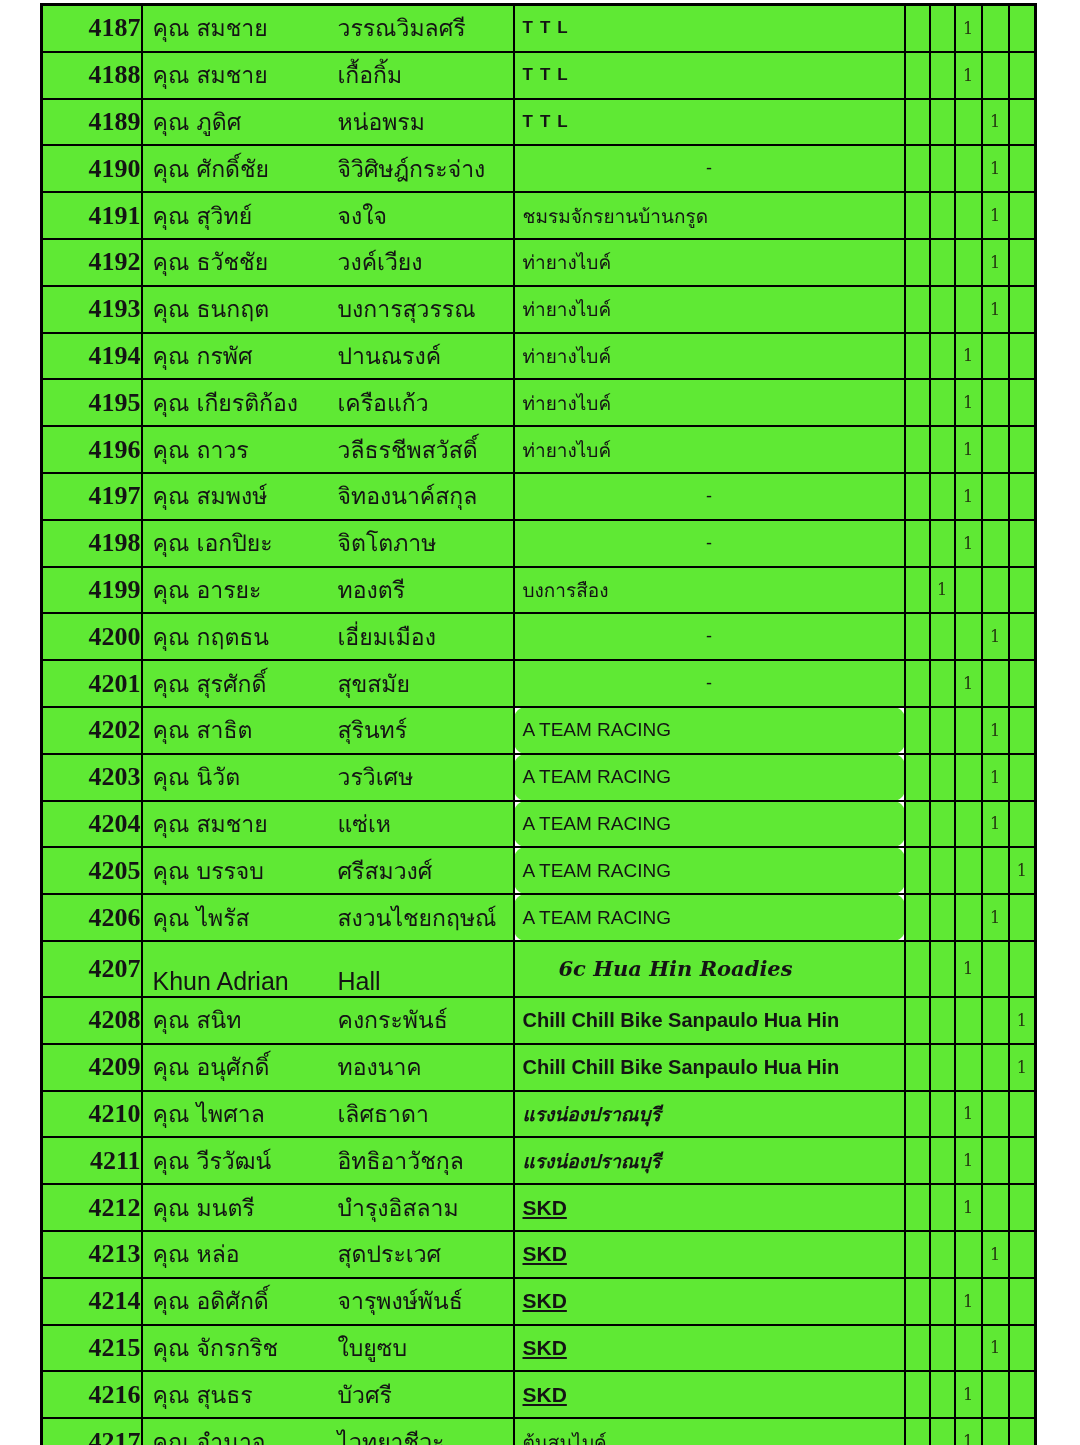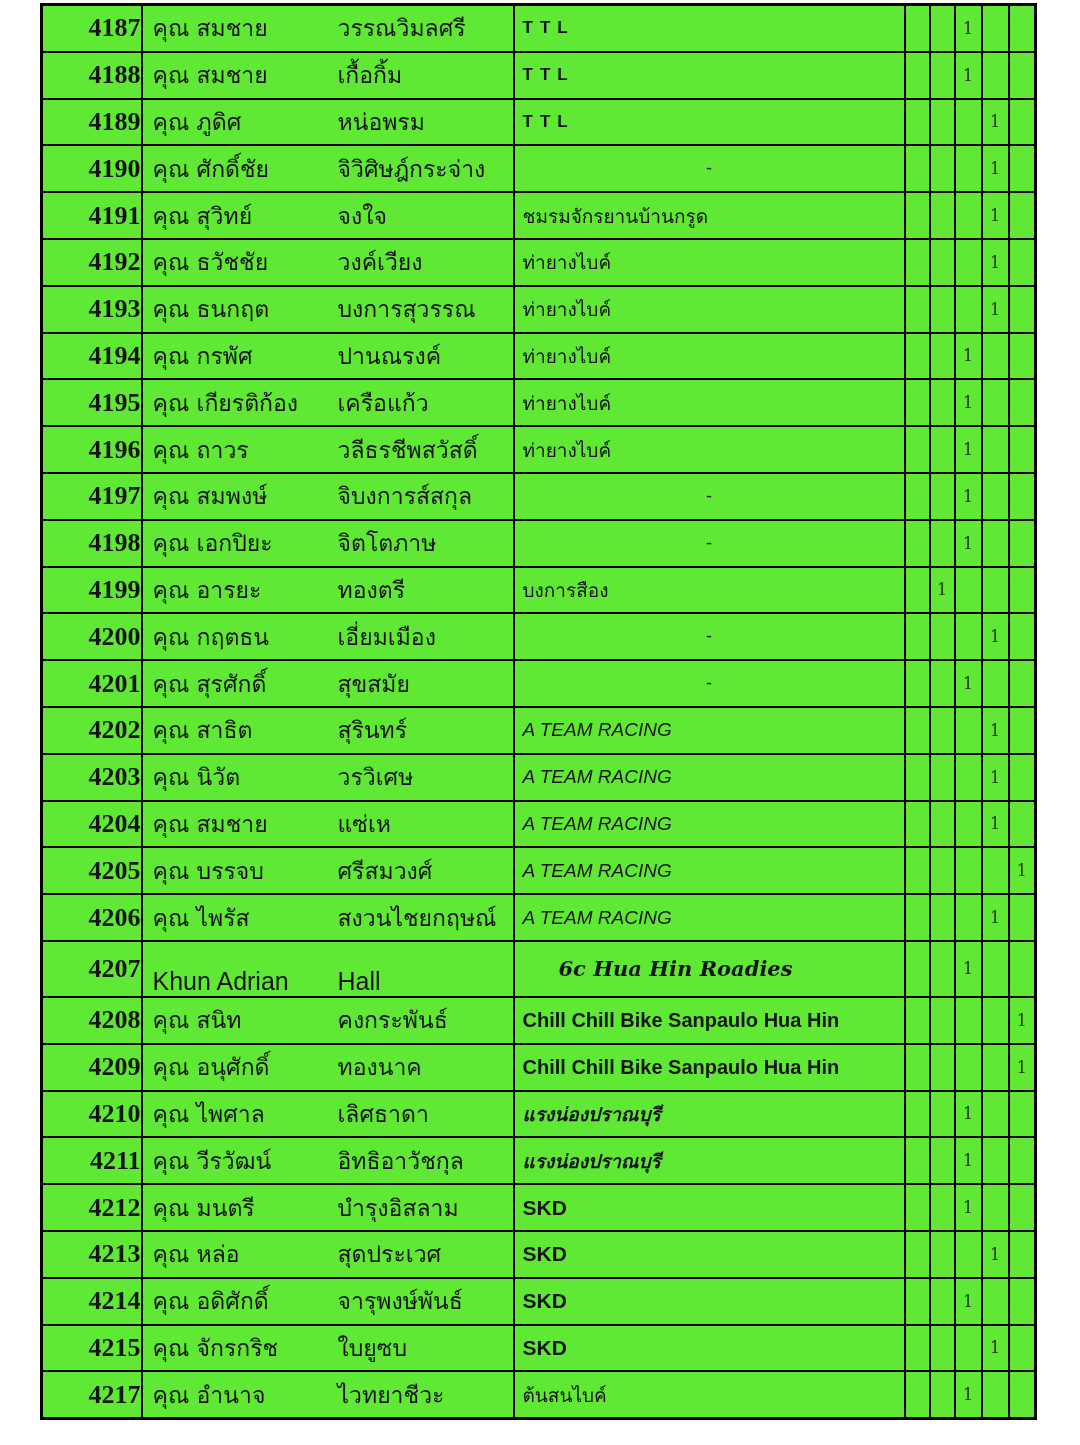--- a/index.html
+++ b/index.html
@@ -16,25 +16,25 @@
   .idc{text-align:right;font-family:"Liberation Serif",serif;font-weight:bold;font-size:26px;}
   .namec{padding-left:10px;}
   .name-wrap{display:flex;align-items:flex-start;}
   .fname{display:inline-block;width:185px;}
   .n-thai{font-family:"DejaVu Serif",serif;font-size:23px;}
   .n-latin{font-family:"Liberation Sans",sans-serif;font-size:25px;margin-top:25px;}
   .teamc{padding-left:8px;}
   .t-ttl{font-family:"Liberation Sans",sans-serif;font-weight:bold;letter-spacing:7px;font-size:17px;}
   .t-dash{text-align:center;padding-left:0;font-size:18px;font-family:"Liberation Sans",sans-serif;}
   .t-thai{font-family:"Liberation Sans",sans-serif;font-size:19px;margin-left:20px;}
-  .t-ateam{font-family:"Liberation Sans",sans-serif;font-style:italic;font-size:19px;}
+  .t-ateam{font-family:"Liberation Sans",sans-serif;font-size:19px;border-radius:12px;}
   .t-script{font-family:"DejaVu Serif",serif;font-style:italic;font-weight:bold;font-size:21px;padding-left:44px;}
   .t-chill{font-family:"Liberation Sans",sans-serif;font-weight:bold;font-size:20px;}
   .t-bolditalic{font-family:"Liberation Sans",sans-serif;font-weight:bold;font-style:italic;font-size:19px;margin-left:32px;}
-  .t-skd{font-family:"Liberation Sans",sans-serif;font-weight:bold;font-size:21px;}
+  .t-skd{font-family:"Liberation Sans",sans-serif;font-weight:bold;font-size:21px;text-decoration:underline;}
   .mark{text-align:center;font-family:"DejaVu Serif",serif;font-size:16px;color:#23350f;}
 </style>
 </head>
 <body>
 
 <div class="sheet">
   <table>
     <colgroup>
       <col class="c-id">
         <col class="c-name">
@@ -194,21 +194,21 @@
           <td class="mark"></td>
           <td class="mark">1</td>
           <td class="mark"></td>
           <td class="mark"></td>
         </tr>
         <tr>
           <td class="idc">4197</td>
           <td class="namec">
             <div class="name-wrap n-thai">
               <span class="fname">คุณ สมพงษ์</span>
-              <span class="lname">จิบงการส์สกุล</span>
+              <span class="lname">จิทองนาค์สกุล</span>
             </div>
           </td>
           <td class="teamc t-dash">-</td>
           <td class="mark"></td>
           <td class="mark"></td>
           <td class="mark">1</td>
           <td class="mark"></td>
           <td class="mark"></td>
         </tr>
         <tr>
@@ -472,20 +472,35 @@
             <div class="name-wrap n-thai">
               <span class="fname">คุณ จักรกริช</span>
               <span class="lname">ใบยูซบ</span>
             </div>
           </td>
           <td class="teamc t-skd">SKD</td>
           <td class="mark"></td>
           <td class="mark"></td>
           <td class="mark"></td>
           <td class="mark">1</td>
+          <td class="mark"></td>
+        </tr>
+        <tr>
+          <td class="idc">4216</td>
+          <td class="namec">
+            <div class="name-wrap n-thai">
+              <span class="fname">คุณ สุนธร</span>
+              <span class="lname">บัวศรี</span>
+            </div>
+          </td>
+          <td class="teamc t-skd">SKD</td>
+          <td class="mark"></td>
+          <td class="mark"></td>
+          <td class="mark">1</td>
+          <td class="mark"></td>
           <td class="mark"></td>
         </tr>
         <tr>
           <td class="idc">4217</td>
           <td class="namec">
             <div class="name-wrap n-thai">
               <span class="fname">คุณ อำนาจ</span>
               <span class="lname">ไวทยาชีวะ</span>
             </div>
           </td>

